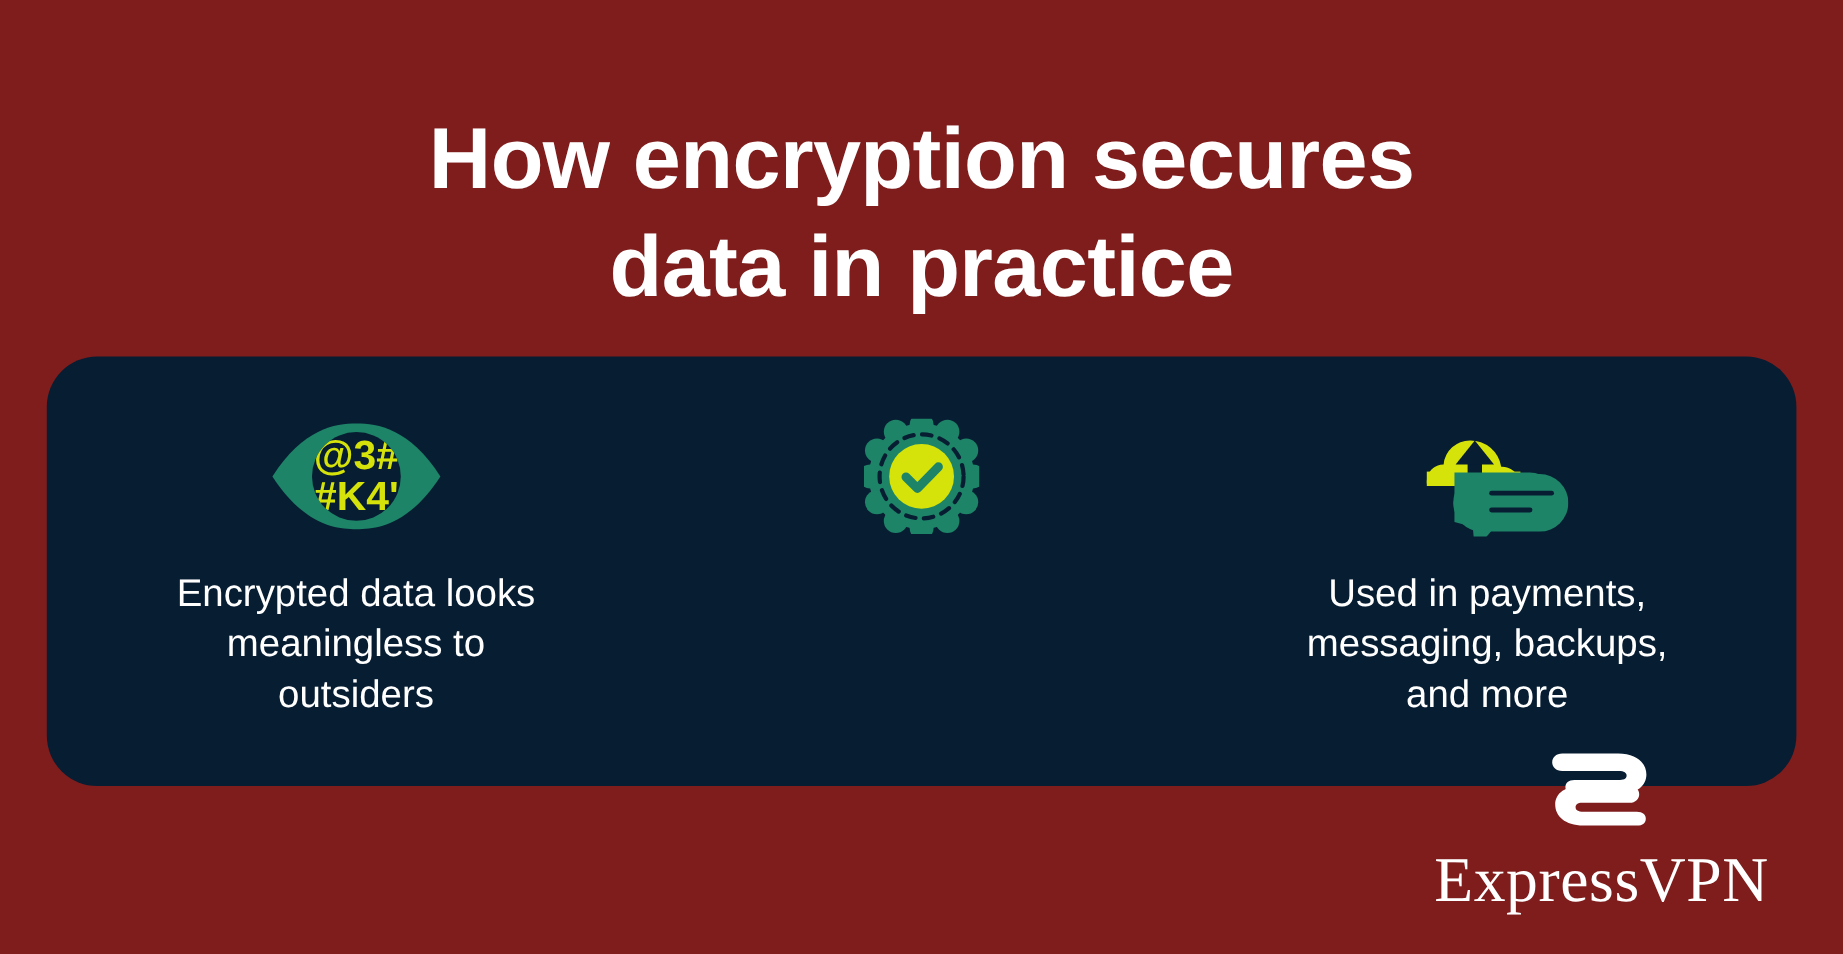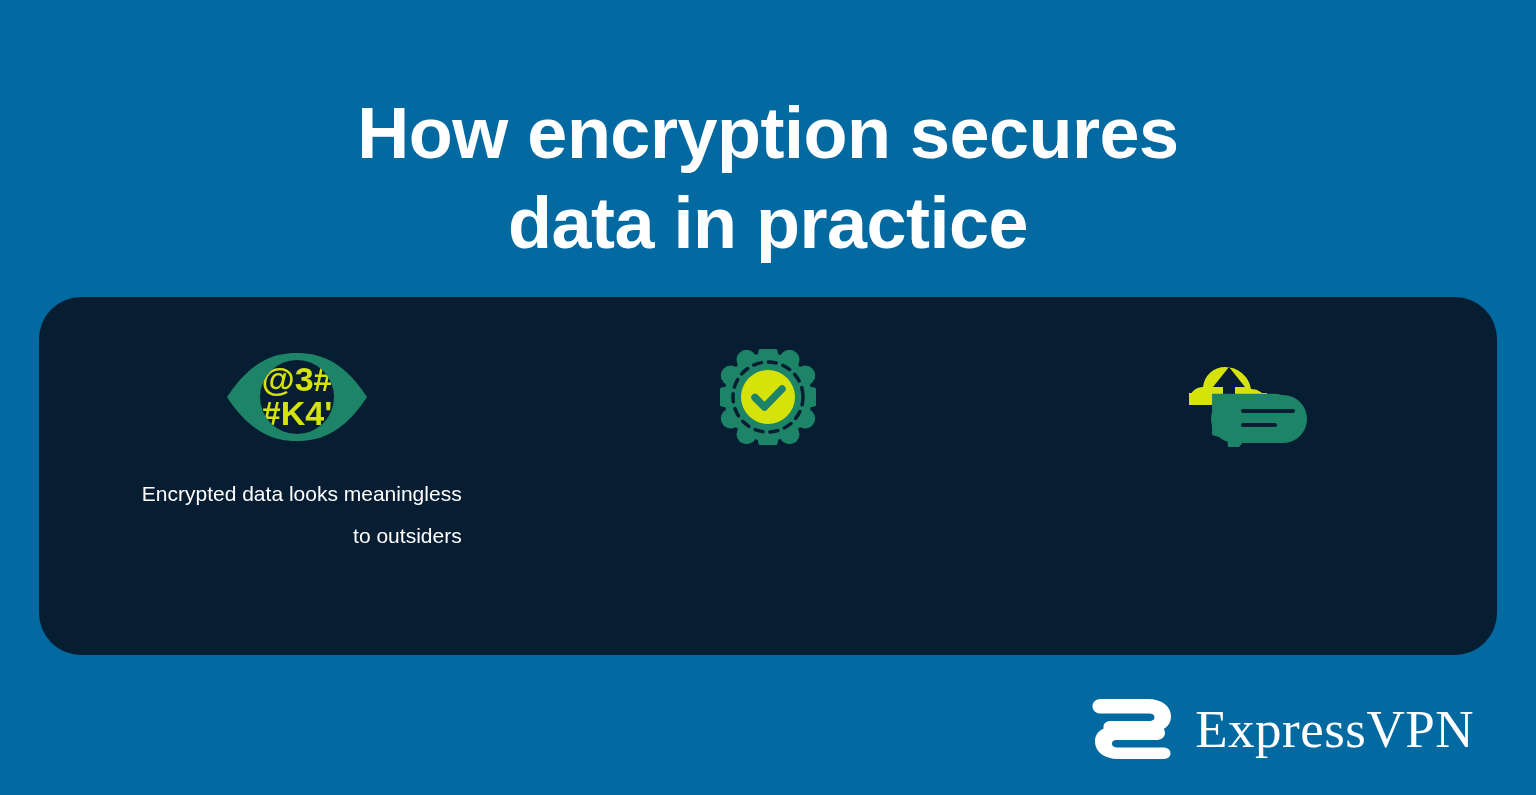--- a/index.html
+++ b/index.html
@@ -11,21 +11,21 @@
     width: 1536px;
     height: 795px;
     background: #1e8468;
     font-family: "Liberation Sans", sans-serif;
     overflow: hidden;
   }
   .poster {
     position: relative;
     width: 1536px;
     height: 795px;
-    background: #0369a1;
+    background: #7f1d1d;
   }
 
   
   .title {
     position: absolute;
     left: 0;
     top: 88px;
     width: 1536px;
     text-align: center;
     color: #ffffff;
@@ -62,34 +62,34 @@
   }
   .icon-wrap {
     height: 104px;
     display: flex;
     align-items: center;
     justify-content: center;
   }
   .col-text {
     margin-top: 24px;
     color: #ffffff;
-    font-size: 21px;
+    font-size: 32px;
     line-height: 42px;
     font-weight: 400;
-    text-align: right;
+    text-align: center;
     max-width: 330px;
   }
 
   
   .logo {
     position: absolute;
     right: 62px;
     bottom: 34px;
     display: flex;
-    flex-direction: row;
+    flex-direction: column;
     align-items: center;
     gap: 18px;
   }
   .logo-mark {
     width: 86px;
     height: 64px;
     display: block;
   }
   .logo-text {
     color: #ffffff;
@@ -171,20 +171,21 @@
 
           <path d="M48 58 L112 58 A24 24 0 0 1 136 82 A24 24 0 0 1 112 106 L70 106 L48 100 Z" fill="#1e8468" transform="translate(-6,-10) scale(0.98)"></path>
           <rect x="40" y="48" width="96" height="48" rx="24" fill="#1e8468"></rect>
           <polygon points="56,88 78,88 58,112" fill="#1e8468"></polygon>
           <g stroke="#071d32" stroke-width="4" stroke-linecap="round">
             <line x1="72" y1="64" x2="122" y2="64"></line>
             <line x1="72" y1="78" x2="104" y2="78"></line>
           </g>
         </svg>
       </div>
+      <div class="col-text">Used in payments, messaging, backups, and more</div>
     </div>
 
   </div>
 
   <div class="logo">
     <svg class="logo-mark" viewBox="0 0 86 64" xmlns="http://www.w3.org/2000/svg">
       <path d="M56.5 2 C72 2 80 10 80 19.5 C80 29 72 35.5 58 35.5 L20 35.5 C15 35.5 12.5 33 12.5 29.8 C12.5 26.5 15 24 20 24 L58 24 C62 24 63.5 22.5 63.5 20.3 C63.5 18 61.5 16.5 57 16.5 L10 16.5 C4.5 16.5 1.5 13 1.5 9.2 C1.5 5.5 4.5 2 10 2 Z" fill="#ffffff"></path>
       <path d="M29 28.5 L66 28.5 C71 28.5 74 32 74 35.8 C74 39.5 71 43 66 43 L26.5 43 C22.5 43 21 44.5 21 46.7 C21 49 23 50.5 27.5 50.5 L72 50.5 C77 50.5 79.5 53 79.5 56.2 C79.5 59.5 77 62 72 62 L27.5 62 C12 62 4 54 4 44.5 C4 35 12 28.5 29 28.5 Z" fill="#ffffff"></path>
     </svg>
     <div class="logo-text">ExpressVPN</div>

